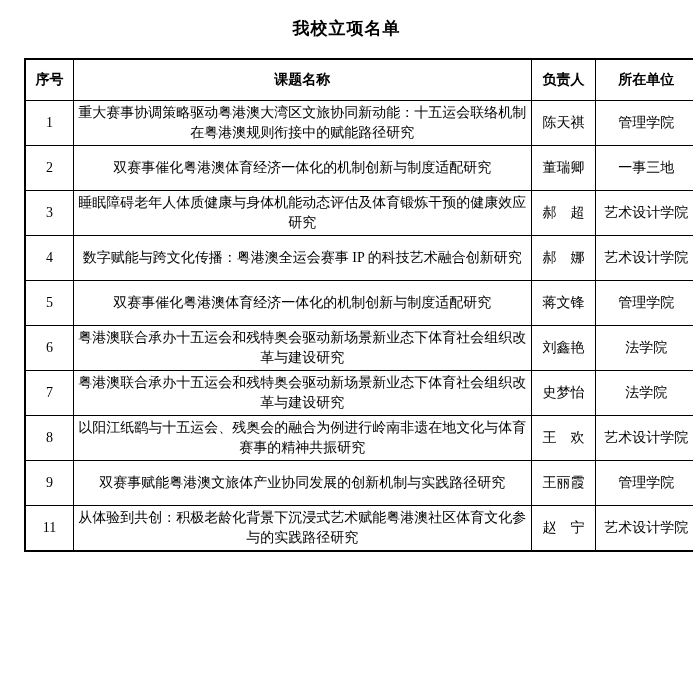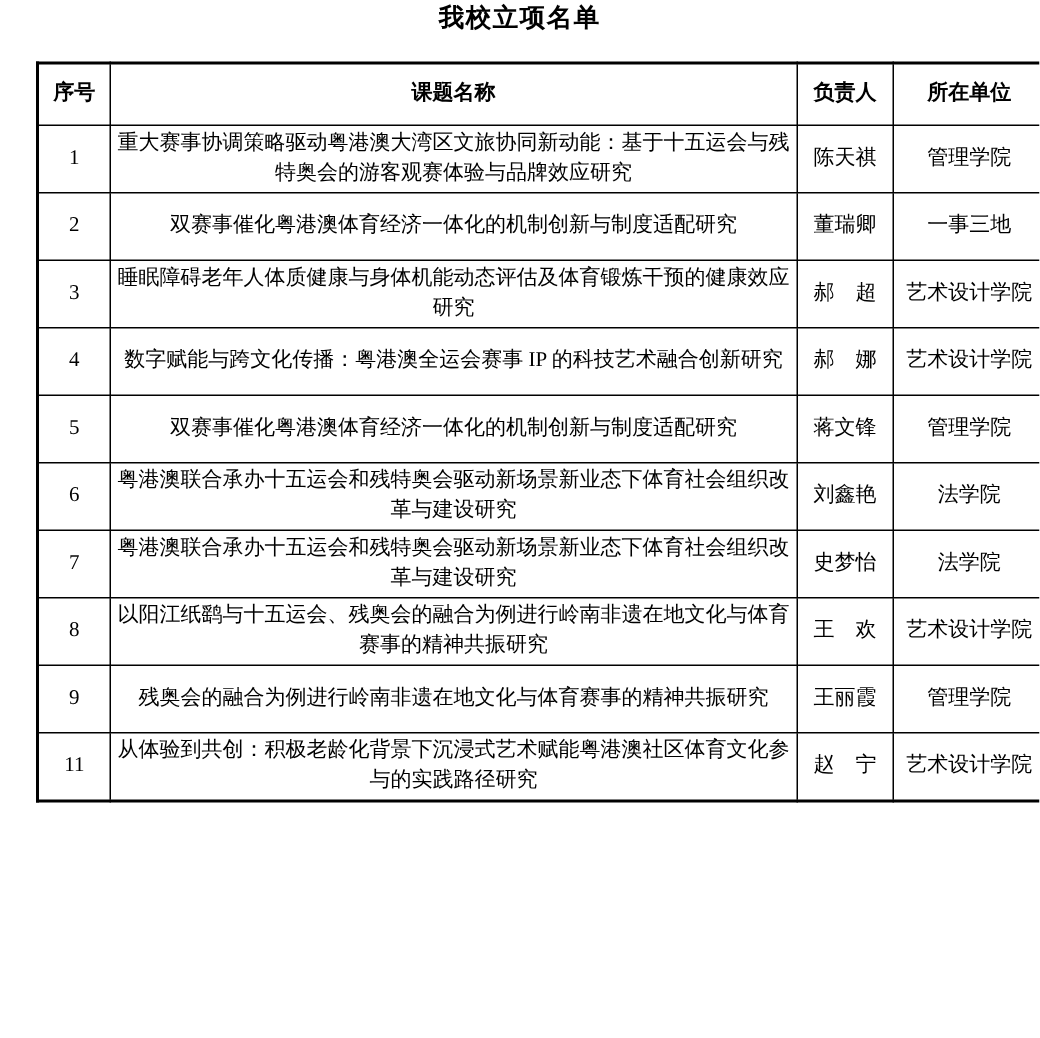--- a/index.html
+++ b/index.html
@@ -12,20 +12,21 @@
     color: #000000;
   }
   .page {
     width: 693px;
     height: 692px;
     overflow: hidden;
     background: #ffffff;
   }
   .doc-title {
     margin: 0;
+    padding-top: 17px;
     text-align: center;
     font-size: 17px;
     font-weight: bold;
     letter-spacing: 1px;
   }
   table.project-table {
     border-collapse: collapse;
     table-layout: fixed;
     width: 674px;
     margin: 18px 0 0 24px;
@@ -71,21 +72,21 @@
       <tr>
         <th>序号</th>
         <th>课题名称</th>
         <th>负责人</th>
         <th>所在单位</th>
       </tr>
     </thead>
     <tbody>
       <tr>
         <td>1</td>
-        <td>重大赛事协调策略驱动粤港澳大湾区文旅协同新动能：基于十五运会与残特奥会的游客观赛体验与品牌效应研究</td>
+        <td>重大赛事协调策略驱动粤港澳大湾区文旅协同新动能：十五运会联络机制在粤港澳规则衔接中的赋能路径研究</td>
         <td>陈天祺</td>
         <td>管理学院</td>
       </tr>
       <tr>
         <td>2</td>
         <td>双赛事催化粤港澳体育经济一体化的机制创新与制度适配研究</td>
         <td>董瑞卿</td>
         <td>一事三地</td>
       </tr>
       <tr>
@@ -119,21 +120,21 @@
         <td>法学院</td>
       </tr>
       <tr>
         <td>8</td>
         <td>以阳江纸鹞与十五运会、残奥会的融合为例进行岭南非遗在地文化与体育赛事的精神共振研究</td>
         <td>王　欢</td>
         <td>艺术设计学院</td>
       </tr>
       <tr>
         <td>9</td>
-        <td>残奥会的融合为例进行岭南非遗在地文化与体育赛事的精神共振研究</td>
+        <td>双赛事赋能粤港澳文旅体产业协同发展的创新机制与实践路径研究</td>
         <td>王丽霞</td>
         <td>管理学院</td>
       </tr>
       <tr>
         <td>11</td>
         <td>从体验到共创：积极老龄化背景下沉浸式艺术赋能粤港澳社区体育文化参与的实践路径研究</td>
         <td>赵　宁</td>
         <td>艺术设计学院</td>
       </tr>
     </tbody>

